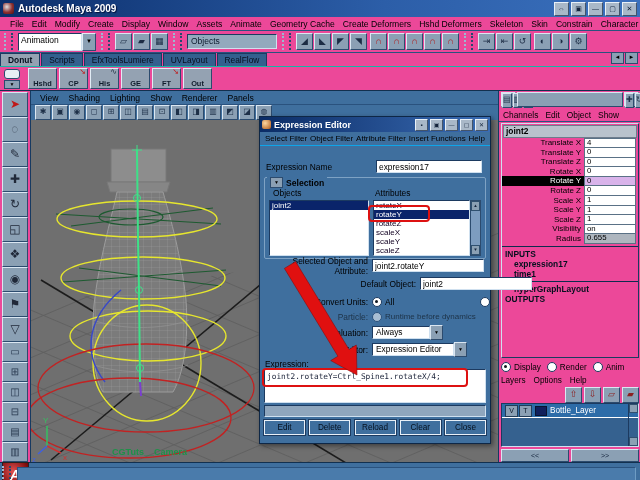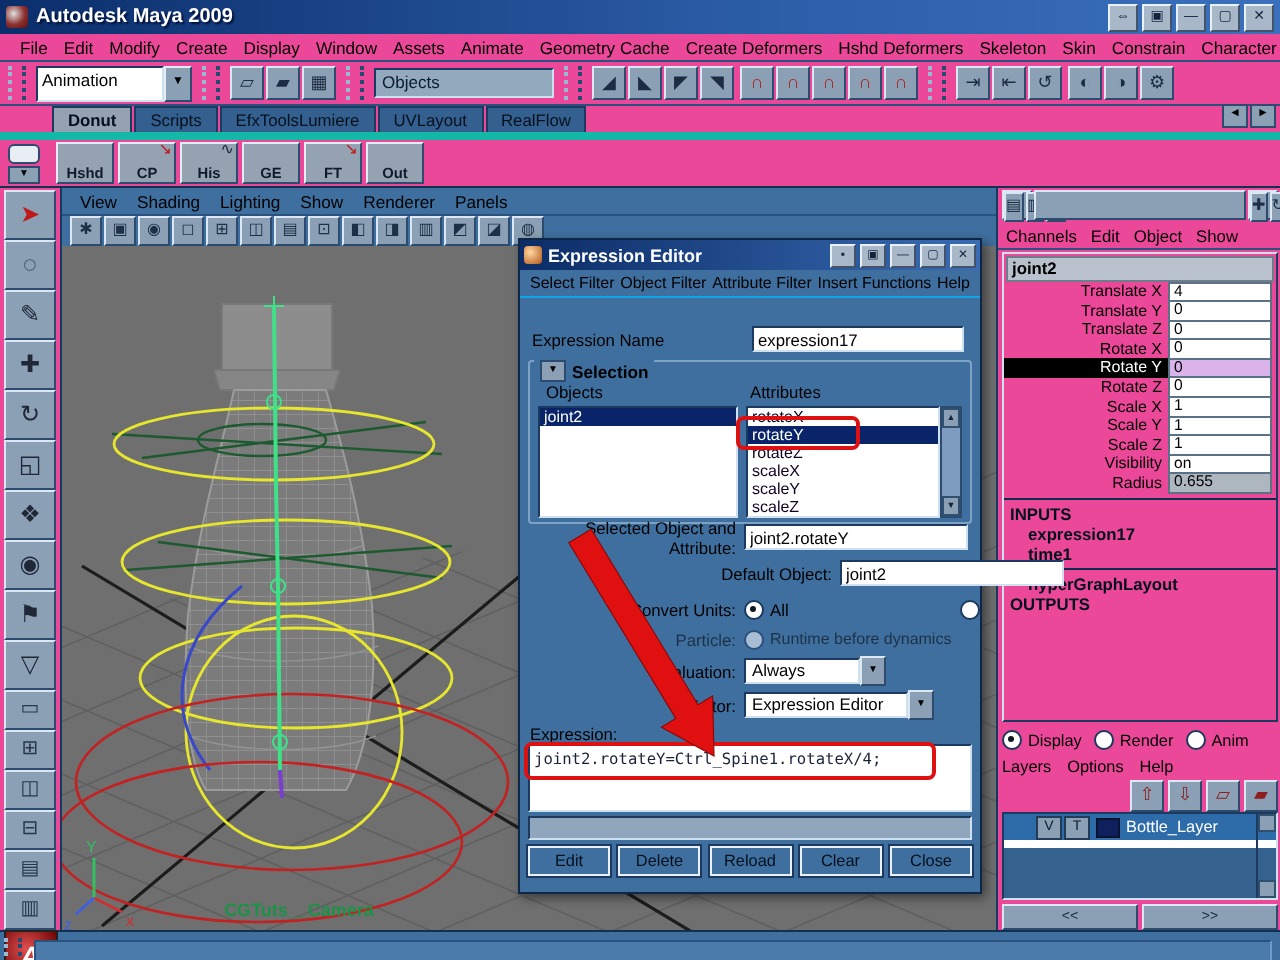--- a/index.html
+++ b/index.html
@@ -29,21 +29,21 @@
   .mode{width:58px;height:14px;background:#fff;border:1px solid;border-color:#1c3a60 #cfe0ef #cfe0ef #1c3a60;
     font-size:8.5px;padding:1px 2px;}
   .modebtn{width:12px;height:16px;background:#8ba0b4;border:1px solid;border-color:#e2ecf5 #2c4b6e #2c4b6e #e2ecf5;
     font-size:6px;text-align:center;line-height:15px;}
   .icn-row{display:flex;gap:1px;align-items:center;}
   .icn-row span{width:15px;height:15px;background:#8ba0b4;border:1px solid;
     border-color:#dbe7f2 #2c4b6e #2c4b6e #dbe7f2;font-size:9px;line-height:14px;text-align:center;color:#1c2c44;}
   .icn-row.snapg span{color:#b02020;font-weight:bold;}
   .selfield{width:82px;height:13px;background:#93a9bd;border:1px solid;border-color:#1c3a60 #cfe0ef #cfe0ef #1c3a60;
     font-size:8.5px;padding:0 3px;color:#0c1a2c;line-height:13px;}
-  .shelf-tabs{height:13px;display:flex;align-items:flex-end;padding-left:26px;border-bottom:4px solid #14b8a6;position:relative;}
+  .shelf-tabs{height:13px;display:flex;align-items:flex-end;border-bottom:1px solid #14b8a6;position:relative;}
   .shelf-tabs [data-name="shelf-tab"]{padding:1px 7px 1px;font-size:8.4px;background:#33608e;
     border:1px solid #1c3a60;border-bottom:none;margin-right:1px;color:#06101e;}
   .shelf-tabs [data-name="shelf-tab"]:first-child{background:#94a2b2;font-weight:bold;}
   .tabarrows{position:absolute;right:2px;top:1px;display:flex;gap:1px;}
   .tabarrows span{width:11px;height:10px;background:#8ba0b4;border:1px solid;border-color:#dbe7f2 #2c4b6e #2c4b6e #dbe7f2;
     font-size:6px;text-align:center;line-height:9px;}
   .shelf-row{height:23px;display:flex;align-items:center;gap:2px;padding-left:2px;border-bottom:1px solid #12304f;}
   .mcollapse{width:20px;display:flex;flex-direction:column;gap:1px;align-items:center;margin-right:4px;}
   .mcollapse i{display:block;width:14px;height:8px;background:#e8eef4;border-radius:3px;border:1px solid #2c4b6e;}
   .mcollapse b{display:block;width:14px;height:7px;background:#8ba0b4;border:1px solid #2c4b6e;
@@ -154,21 +154,21 @@
   .cio.item{padding-left:12px;}
   .layered{flex:1;display:flex;flex-direction:column;padding:2px 2px 0;}
   .lradios{display:flex;gap:6px;align-items:center;height:14px;font-size:8.2px;}
   .lradios .r{display:flex;align-items:center;}
   .lmenu{display:flex;gap:8px;height:12px;font-size:8.2px;align-items:center;}
   .licons{display:flex;justify-content:flex-end;gap:2px;height:17px;align-items:center;}
   .licons span{width:15px;height:14px;background:#8ba0b4;border:1px solid;border-color:#dbe7f2 #2c4b6e #2c4b6e #dbe7f2;
     font-size:9px;line-height:13px;text-align:center;color:#8c2020;}
   .llist{flex:1;background:#35618f;border:1px solid;border-color:#1c3a60 #cfe0ef #cfe0ef #1c3a60;
     position:relative;}
-  .lrow{display:flex;align-items:center;height:13px;background:#2d6ca8;border-bottom:4px solid #ffffff;padding-left:16px;}
+  .lrow{display:flex;align-items:center;height:13px;background:#2d6ca8;border-bottom:1px solid #ffffff;padding-left:3px;}
   .lrow .tog{width:11px;height:10px;background:#8ba0b4;border:1px solid #223c58;font-size:7px;line-height:9px;
     text-align:center;color:#0c1828;margin-right:1px;}
   .lrow .swatch{width:10px;height:8px;background:#10205c;border:1px solid #0a1430;margin:0 3px 0 2px;}
   .lrow .lname{color:#fff;font-size:8.2px;}
   .lscroll{position:absolute;right:0;top:0;bottom:0;width:9px;border-left:1px solid #1c3a60;
     display:flex;flex-direction:column;justify-content:space-between;align-items:center;}
   .lscroll span{width:7px;height:7px;background:#8ba0b4;border:1px solid #30506f;font-size:4px;line-height:6px;text-align:center;}
   .lnav{display:flex;height:13px;margin-top:2px;gap:2px;}
   .lnav button{flex:1;background:#8ba0b4;border:1px solid;border-color:#dbe7f2 #2c4b6e #2c4b6e #dbe7f2;
     font-size:7px;padding:0;color:#14243c;font-family:"Liberation Sans",sans-serif;}

